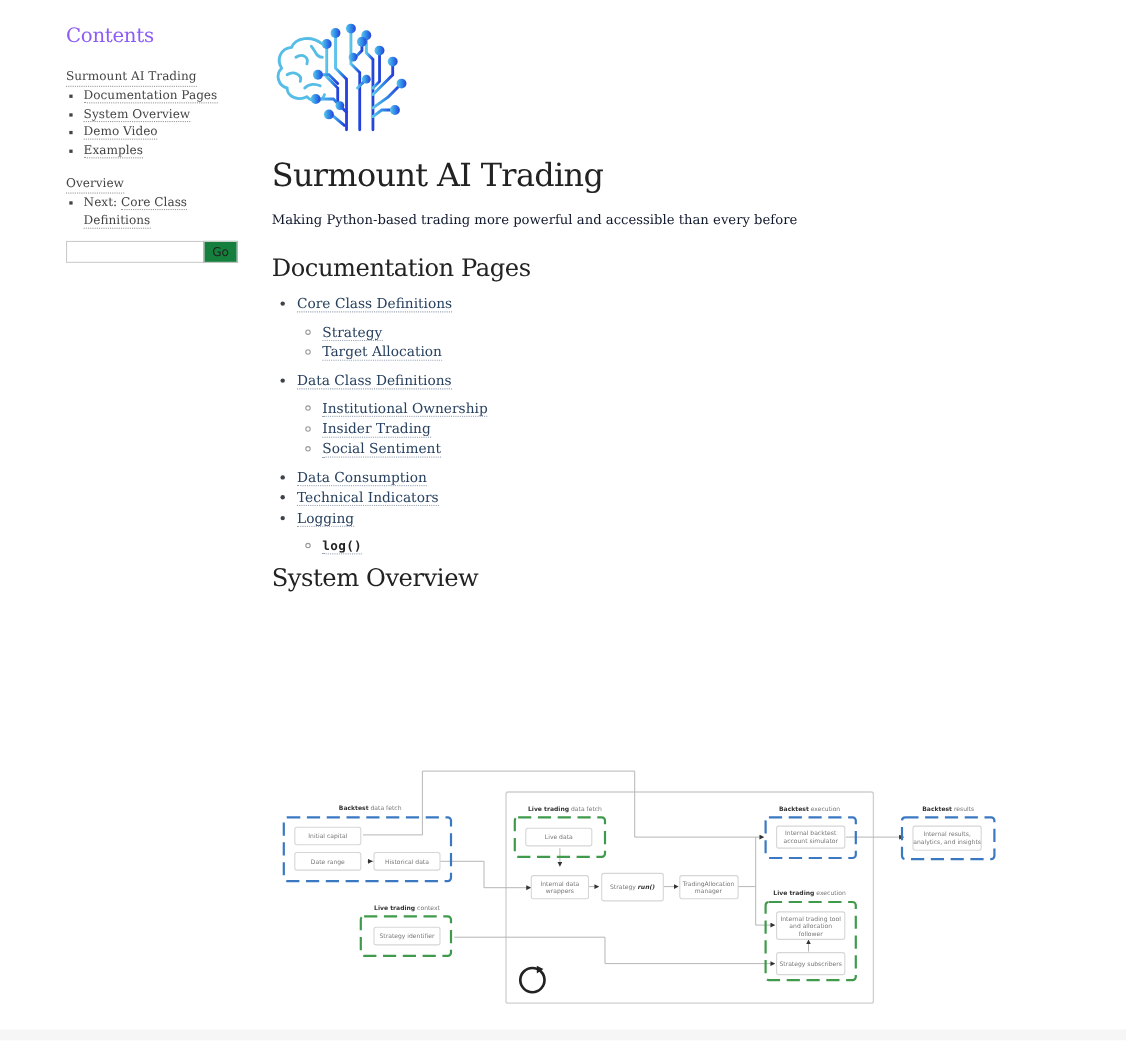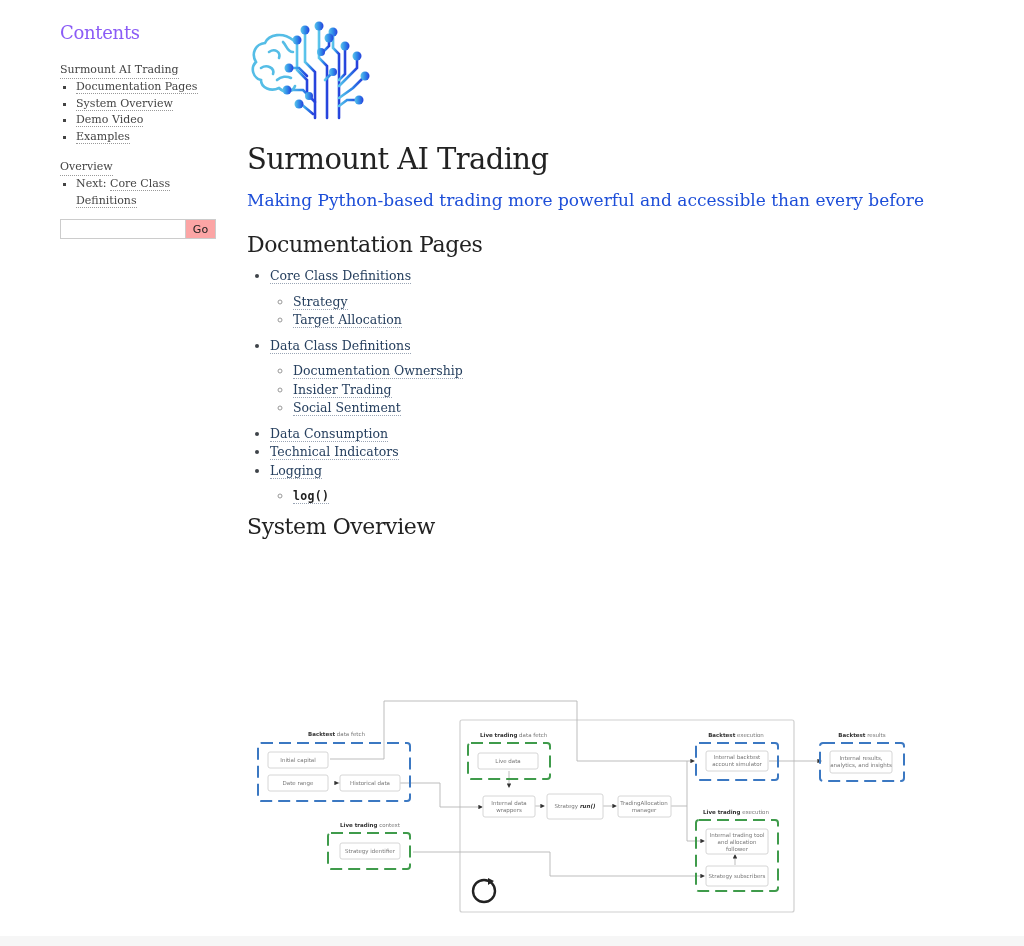--- a/index.html
+++ b/index.html
@@ -31,33 +31,33 @@
   .sidebar ul { list-style: square; margin: 0 0 10px 0; padding-left: 16px; }
   .sidebar ul li { font-size: 11px; line-height: 16.5px; color: #444; }
   .sidebar a { color: #444; text-decoration: none; border-bottom: 1px dotted #999; }
   .sidebar .nav-next { color: #444; }
   .search-row { display: flex; margin-top: 2px; }
   .search-input {
     width: 125px; height: 20px; border: 1px solid #ccc; border-right: none;
     background: #fff; padding: 0 4px; font-size: 11px;
   }
   .search-go {
-    width: 31px; height: 20px; border: 1px solid #ccc; background: #fca5a5;
+    width: 31px; height: 20px; border: 1px solid #ccc; background: #15803d;
     font-family: "DejaVu Sans", sans-serif; font-size: 11px; color: #222;
     padding: 0; cursor: pointer;
   }
   
   .main { position: absolute; left: 247px; top: 18px; width: 700px; }
   .logo { width: 125px; height: 105px; display: block; }
   h1.page-title {
     font-family: "DejaVu Serif", serif; font-weight: normal;
     font-size: 29px; color: #222; margin: 18px 0 14px 0; line-height: 36px;
     letter-spacing: -0.6px;
   }
-  .tagline { font-size: 17px; color: #1d4ed8; margin: 0 0 22px 0; line-height: 18px; }
+  .tagline { font-size: 12px; color: #0f172a; margin: 0 0 22px 0; line-height: 18px; }
   h2.section {
     font-family: "DejaVu Serif", serif; font-weight: normal;
     font-size: 22px; color: #222; margin: 0 0 8px 0; line-height: 28px;
     letter-spacing: -0.4px;
   }
   .doc-list { list-style: disc; margin: 0; padding-left: 23px; }
   .doc-list > li { font-size: 12.5px; line-height: 18.5px; }
   .doc-list a { color: #27405f; text-decoration: none; border-bottom: 1px dotted #9aa5b5; }
   .sub-list { list-style: circle; margin: 7px 0 7px 0; padding-left: 23px; color: #999; }
   .sub-list li { font-size: 12.5px; line-height: 18.5px; }
@@ -159,21 +159,21 @@
     <li>
       <a href="#">Core Class Definitions</a>
       <ul class="sub-list">
         <li><a href="#">Strategy</a></li>
         <li><a href="#">Target Allocation</a></li>
       </ul>
     </li>
     <li>
       <a href="#">Data Class Definitions</a>
       <ul class="sub-list">
-        <li><a href="#">Documentation Ownership</a></li>
+        <li><a href="#">Institutional Ownership</a></li>
         <li><a href="#">Insider Trading</a></li>
         <li><a href="#">Social Sentiment</a></li>
       </ul>
     </li>
     <li><a href="#">Data Consumption</a></li>
     <li>
       <a href="#">Technical Indicators</a>
     </li>
     <li>
       <a href="#">Logging</a>

